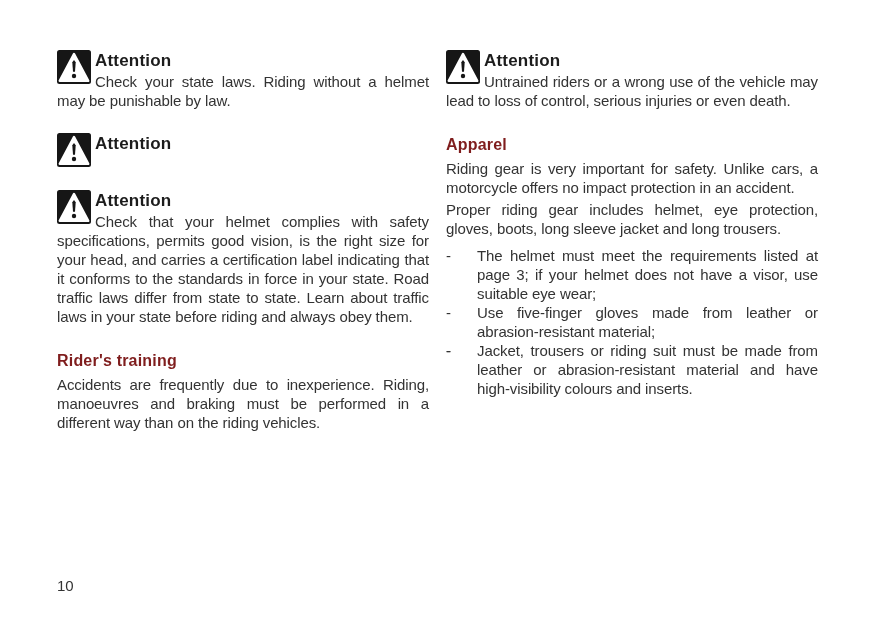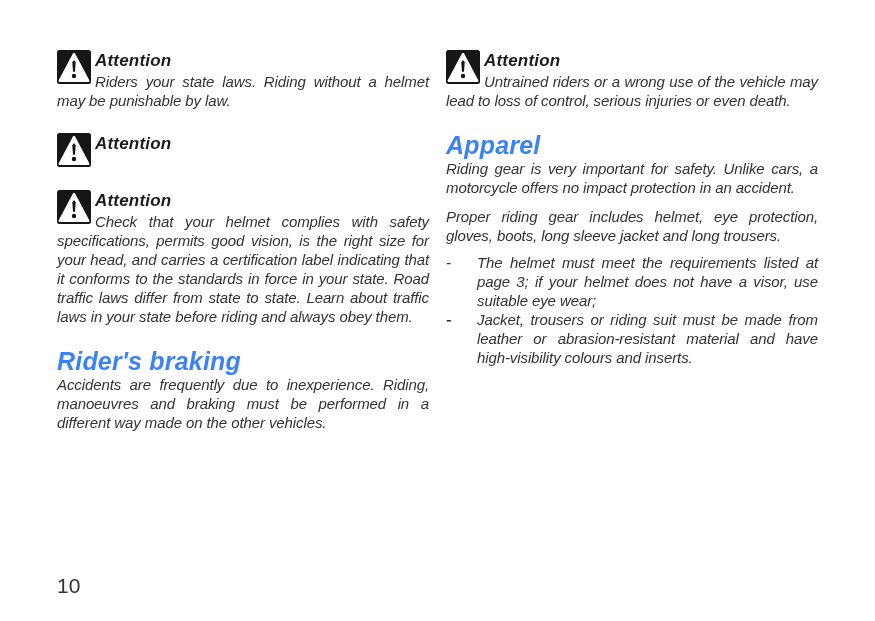--- a/index.html
+++ b/index.html
@@ -13,21 +13,21 @@
     color: #333333;
     overflow: hidden;
   }
   .columns {
     position: absolute;
     top: 50px;
     left: 57px;
     display: flex;
     gap: 17px;
   }
-  .col { width: 372px; font-style: italic; }
+  .col { width: 372px; }
 
   
   .attention { margin-bottom: 23px; overflow: visible; }
   .attention::after { content: ""; display: block; clear: both; }
   .warn-icon {
     float: left;
     width: 34px;
     height: 34px;
     margin-right: 4px;
     display: block;
@@ -40,49 +40,49 @@
     letter-spacing: 0.2px;
   }
   .body-text {
     font-size: 15px;
     line-height: 19px;
     color: #333333;
     text-align: justify;
     letter-spacing: -0.1px;
   }
   .section-heading {
-    font-size: 25px;
+    font-size: 16px;
     line-height: 24px;
     font-weight: bold;
-    color: #3b82f6;
+    color: #7f1d1d;
     margin-bottom: 2px;
     letter-spacing: 0.2px;
   }
-  .para-spaced { margin-top: 10px; }
+  .para-spaced { margin-top: 3px; }
   .dash-list {
     list-style: none;
     margin-top: 8px;
   }
   .dash-item {
     position: relative;
     padding-left: 31px;
   }
   .dash-marker {
     position: absolute;
     left: 0;
     top: 0;
     font-size: 15px;
     line-height: 19px;
     color: #333333;
   }
   .page-number {
     position: absolute;
     left: 57px;
     top: 576px;
-    font-size: 21px;
+    font-size: 15px;
     line-height: 19px;
     color: #333333;
   }
 </style>
 </head>
 <body>
 
 <div class="page">
   <div class="columns">
 
@@ -91,21 +91,21 @@
       <div class="attention">
         <span class="warn-icon">
           <svg viewBox="0 0 34 34" width="34" height="34" aria-hidden="true">
             <rect width="34" height="34" rx="2.5" fill="#161616"></rect>
             <path d="M17 4 L31.2 30.8 L2.8 30.8 Z" fill="#ffffff" stroke="#ffffff" stroke-width="2.5" stroke-linejoin="round"></path>
             <path d="M17 10 L18.7 12.2 L18 21.8 L16 21.8 L15.3 12.2 Z" fill="#161616"></path>
             <circle cx="17" cy="26" r="2.2" fill="#161616"></circle>
           </svg>
         </span>
         <div class="att-title">Attention</div>
-        <div class="body-text">Riders your state laws. Riding without a helmet may be punishable by law.</div>
+        <div class="body-text">Check your state laws. Riding without a helmet may be punishable by law.</div>
       </div>
 
       <div class="attention">
         <span class="warn-icon">
           <svg viewBox="0 0 34 34" width="34" height="34" aria-hidden="true">
             <rect width="34" height="34" rx="2.5" fill="#161616"></rect>
             <path d="M17 4 L31.2 30.8 L2.8 30.8 Z" fill="#ffffff" stroke="#ffffff" stroke-width="2.5" stroke-linejoin="round"></path>
             <path d="M17 10 L18.7 12.2 L18 21.8 L16 21.8 L15.3 12.2 Z" fill="#161616"></path>
             <circle cx="17" cy="26" r="2.2" fill="#161616"></circle>
           </svg>
@@ -119,22 +119,22 @@
             <rect width="34" height="34" rx="2.5" fill="#161616"></rect>
             <path d="M17 4 L31.2 30.8 L2.8 30.8 Z" fill="#ffffff" stroke="#ffffff" stroke-width="2.5" stroke-linejoin="round"></path>
             <path d="M17 10 L18.7 12.2 L18 21.8 L16 21.8 L15.3 12.2 Z" fill="#161616"></path>
             <circle cx="17" cy="26" r="2.2" fill="#161616"></circle>
           </svg>
         </span>
         <div class="att-title">Attention</div>
         <div class="body-text">Check that your helmet complies with safety specifications, permits good vision, is the right size for your head, and carries a certification label indicating that it conforms to the standards in force in your state. Road traffic laws differ from state to state. Learn about traffic laws in your state before riding and always obey them.</div>
       </div>
 
-      <h2 class="section-heading">Rider's braking</h2>
-      <p class="body-text">Accidents are frequently due to inexperience. Riding, manoeuvres and braking must be performed in a different way made on the other vehicles.</p>
+      <h2 class="section-heading">Rider's training</h2>
+      <p class="body-text">Accidents are frequently due to inexperience. Riding, manoeuvres and braking must be performed in a different way than on the riding vehicles.</p>
 
     </div>
 
     <div class="col">
 
       <div class="attention">
         <span class="warn-icon">
           <svg viewBox="0 0 34 34" width="34" height="34" aria-hidden="true">
             <rect width="34" height="34" rx="2.5" fill="#161616"></rect>
             <path d="M17 4 L31.2 30.8 L2.8 30.8 Z" fill="#ffffff" stroke="#ffffff" stroke-width="2.5" stroke-linejoin="round"></path>
@@ -151,20 +151,21 @@
 
       <p class="body-text para-spaced">Proper riding gear includes helmet, eye protection, gloves, boots, long sleeve jacket and long trousers.</p>
 
       <ul class="dash-list">
         <li class="dash-item body-text">
           <span class="dash-marker">-</span>
           <span>The helmet must meet the requirements listed at page 3; if your helmet does not have a visor, use suitable eye wear;</span>
         </li>
         <li class="dash-item body-text">
           <span class="dash-marker">-</span>
+          <span>Use five-finger gloves made from leather or abrasion-resistant material;</span>
         </li>
         <li class="dash-item body-text">
           <span class="dash-marker">-</span>
         </li>
         <li class="dash-item body-text">
           <span class="dash-marker">-</span>
           <span>Jacket, trousers or riding suit must be made from leather or abrasion-resistant material and have high-visibility colours and inserts.</span>
         </li>
       </ul>
 

